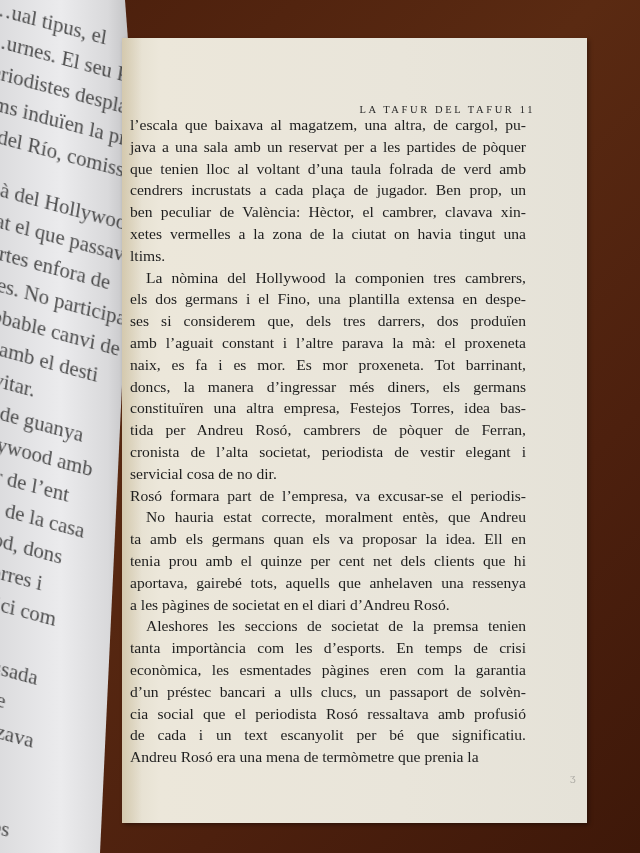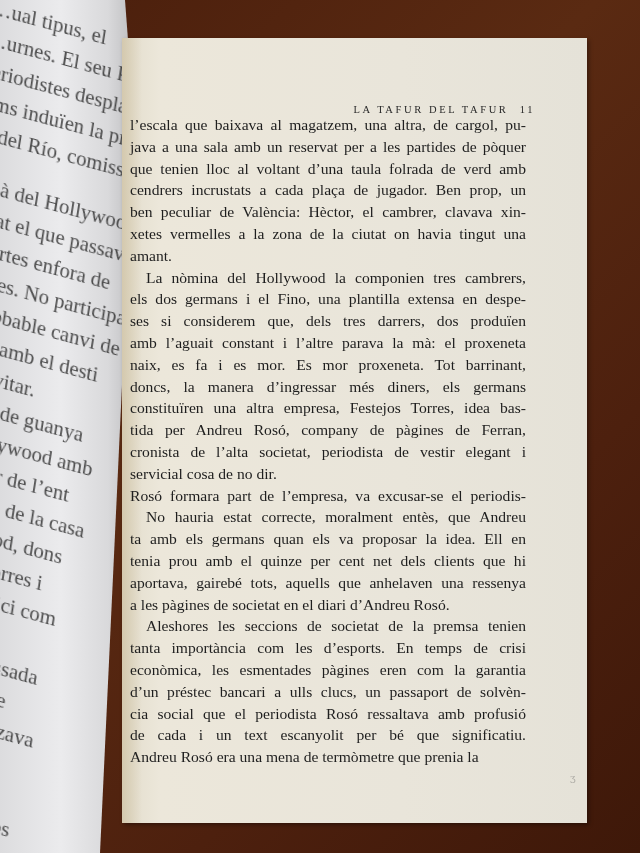--- a/index.html
+++ b/index.html
@@ -63,38 +63,38 @@
       <div>gairebé l’ample</div>
       <div>resta. Els lavabos</div>
       <div>és habitual. A</div>
     </div>
 </div>
 
 <div class="right-page">
   <div class="gutter"></div>
   <div class="running-head">
     <span>LA TAFUR DEL TAFUR</span>
-    <span style="margin-left:6px">11</span>
+    <span style="">11</span>
   </div>
   <div class="text" id="body-text">
       <span class="line">l’escala que baixava al magatzem, una altra, de cargol, pu-</span>
       <span class="line">java a una sala amb un reservat per a les partides de pòquer</span>
       <span class="line">que tenien lloc al voltant d’una taula folrada de verd amb</span>
       <span class="line">cendrers incrustats a cada plaça de jugador. Ben prop, un</span>
       <span class="line">ben peculiar de València: Hèctor, el cambrer, clavava xin-</span>
       <span class="line">xetes vermelles a la zona de la ciutat on havia tingut una</span>
-      <span class="line last">amant.</span>
+      <span class="line last">ltims.</span>
       <span class="line" style="padding-left: 16px;">La nòmina del Hollywood la componien tres cambrers,</span>
       <span class="line">els dos germans i el Fino, una plantilla extensa en despe-</span>
       <span class="line">ses si considerem que, dels tres darrers, dos produïen</span>
       <span class="line">amb l’aguait constant i l’altre parava la mà: el proxeneta</span>
       <span class="line">naix, es fa i es mor. Es mor proxeneta. Tot barrinant,</span>
       <span class="line">doncs, la manera d’ingressar més diners, els germans</span>
       <span class="line">constituïren una altra empresa, Festejos Torres, idea bas-</span>
-      <span class="line">tida per Andreu Rosó, company de pàgines de Ferran,</span>
+      <span class="line">tida per Andreu Rosó, cambrers de pòquer de Ferran,</span>
       <span class="line">cronista de l’alta societat, periodista de vestir elegant i</span>
       <span class="line last">servicial cosa de no dir.</span>
       <span class="line">Rosó formara part de l’empresa, va excusar-se el periodis-</span>
       <span class="line" style="padding-left: 16px;">No hauria estat correcte, moralment entès, que Andreu</span>
       <span class="line">ta amb els germans quan els va proposar la idea. Ell en</span>
       <span class="line">tenia prou amb el quinze per cent net dels clients que hi</span>
       <span class="line">aportava, gairebé tots, aquells que anhelaven una ressenya</span>
       <span class="line last">a les pàgines de societat en el diari d’Andreu Rosó.</span>
       <span class="line" style="padding-left: 16px;">Aleshores les seccions de societat de la premsa tenien</span>
       <span class="line">tanta importància com les d’esports. En temps de crisi</span>

